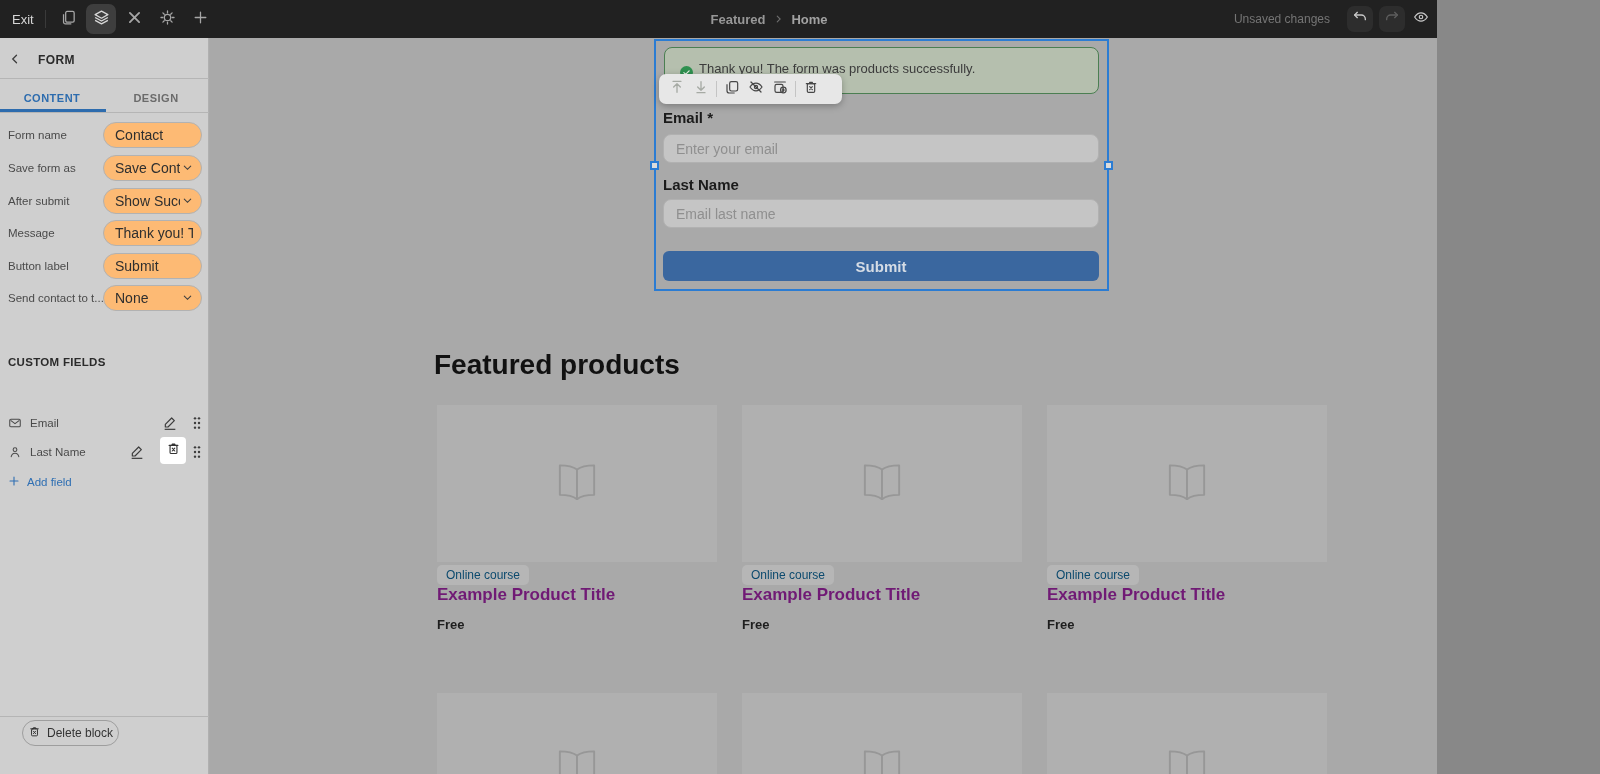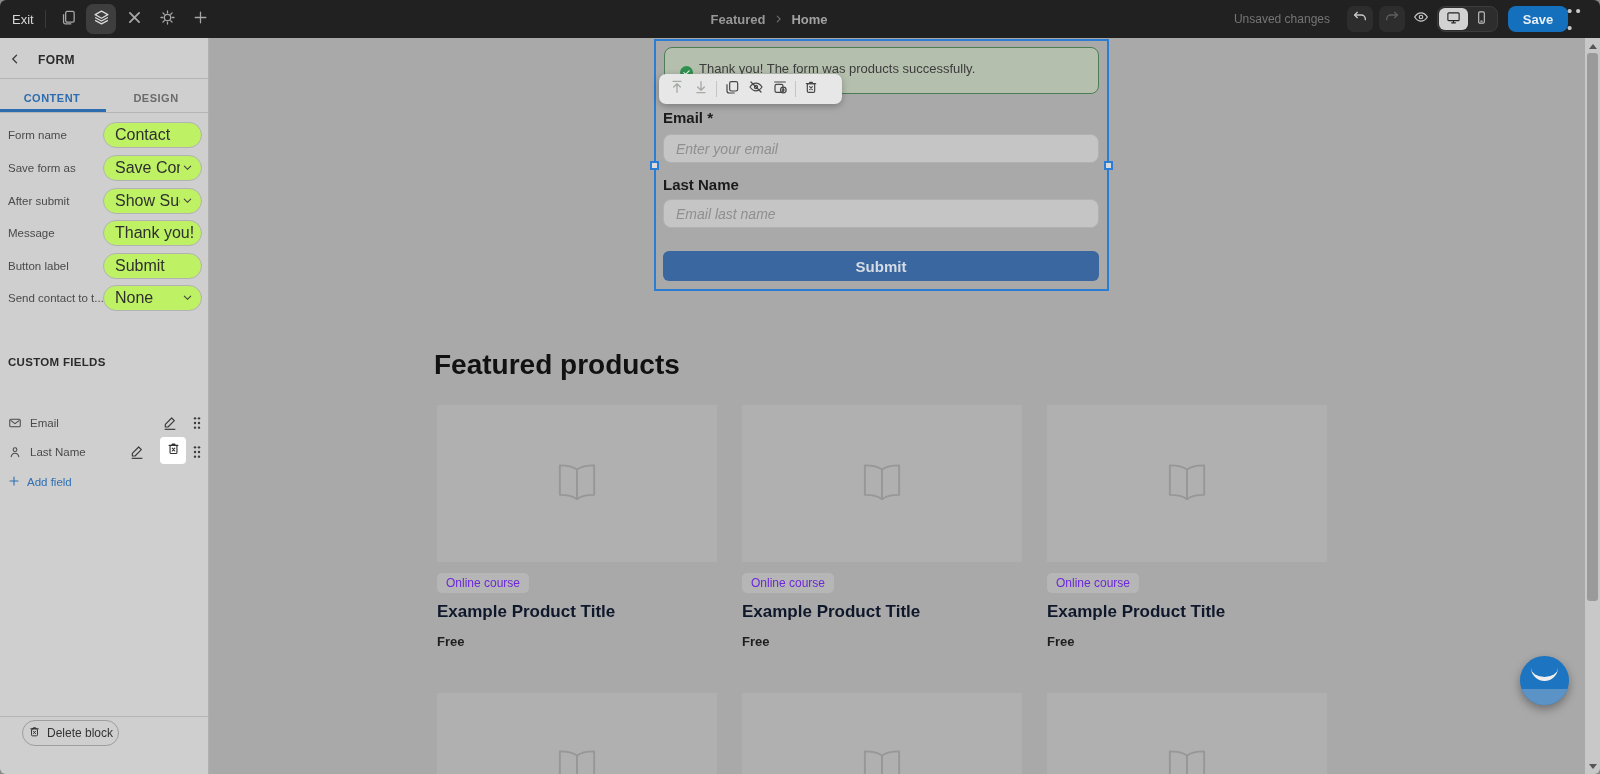--- a/index.html
+++ b/index.html
@@ -1,17 +1,17 @@
 <!DOCTYPE html>
 <html><head>
 <meta charset="utf-8">
 <style>
   html,body{margin:0;padding:0;background:#888;}
   *{box-sizing:border-box;font-family:"Liberation Sans",sans-serif;}
-  #stage{position:relative;width:1600px;height:774px;overflow:hidden;background:#aaaaaa;border-radius:6px;}
+  #stage{position:relative;width:1437px;height:774px;overflow:hidden;background:#aaaaaa;}
 
   
   #topbar{position:absolute;left:0;top:0;width:1600px;height:38px;background:#212121;}
   .tb-exit{position:absolute;left:12px;top:0;height:38px;display:flex;align-items:center;
     font-size:13px;color:#d6d6d6;cursor:pointer;}
   .tb-divider{position:absolute;left:45px;top:10px;width:1px;height:18px;background:#3a3a3a;}
   .tb-iconbtn{position:absolute;top:4px;width:30px;height:30px;border-radius:7px;display:flex;
     align-items:center;justify-content:center;color:#a6a6a6;cursor:pointer;}
   .tb-iconbtn.active{background:#3e3e3e;color:#d8d8d8;}
   .tb-iconbtn svg{width:17px;height:17px;}
@@ -48,23 +48,23 @@
   .sb-title{font-size:12px;font-weight:700;letter-spacing:.4px;color:#2b2b2b;margin-left:8px;}
   .sb-div{position:absolute;left:0;width:209px;height:1px;background:#b5b5b5;}
   .sb-tab{position:absolute;top:48px;width:104px;height:24px;display:flex;align-items:center;
     justify-content:center;font-size:11px;font-weight:700;letter-spacing:.5px;cursor:pointer;}
   .sb-tab.active{color:#2d6cae;}
   .sb-tab.inactive{color:#6b6b6b;}
   .sb-tab-underline{position:absolute;left:0;top:71px;width:106px;height:3px;background:#2d6cae;}
   .srow{position:absolute;left:0;width:209px;height:26px;}
   .srow .slabel{position:absolute;left:8px;top:0;height:26px;display:flex;align-items:center;
     font-size:11.5px;color:#4a4a4a;}
-  .sctrl{position:absolute;left:103px;top:0;width:99px;height:26px;background:#bef264;
+  .sctrl{position:absolute;left:103px;top:0;width:99px;height:26px;background:#fdba74;
     border:1px solid #b2b2b2;border-radius:13px;display:flex;align-items:center;
-    font-size:16px;color:#2f2f2f;padding:0 8px 1px 11px;cursor:text;white-space:nowrap;overflow:hidden;}
+    font-size:14px;color:#2f2f2f;padding:0 8px 1px 11px;cursor:text;white-space:nowrap;overflow:hidden;}
   .sctrl.select{cursor:pointer;}
   .sctrl .val{flex:1;overflow:hidden;white-space:nowrap;}
   .sctrl .chev{color:#3f3f3f;display:flex;margin-left:2px;}
   .sctrl .chev svg{width:11px;height:11px;}
   .toggle{position:absolute;left:172px;top:5px;width:28px;height:15px;border-radius:8px;
     background:#9e9e9e;cursor:pointer;}
   .toggle .knob{position:absolute;left:2px;top:2px;width:11px;height:11px;border-radius:50%;background:#d9d9d9;}
   .sb-section{position:absolute;left:8px;font-size:11.5px;font-weight:700;letter-spacing:.3px;color:#2b2b2b;}
   .cfrow{position:absolute;left:0;width:209px;height:24px;}
   .cfrow .cficon{position:absolute;left:8px;top:5px;width:14px;height:14px;color:#4a4a4a;}
@@ -99,32 +99,32 @@
     border-radius:7px;box-shadow:0 2px 7px rgba(0,0,0,.28);display:flex;align-items:center;
     padding:0 6px;z-index:6;}
   .t-ic{width:24px;height:24px;display:flex;align-items:center;justify-content:center;cursor:pointer;}
   .t-ic svg{width:16px;height:16px;}
   .t-ic.disabled{color:#a6aaa4;cursor:default;}
   .t-ic.on{color:#474747;}
   .t-sep{width:1px;height:16px;background:#c4c4c4;margin:0 3px;}
   .f-label{position:absolute;font-size:15px;font-weight:700;color:#1b1b1b;}
   .f-input{position:absolute;left:663px;width:436px;height:29px;background:#c5c5c5;
     border:1px solid #b1b1b1;border-radius:8px;display:flex;align-items:center;padding-left:12px;
-    font-size:14px;color:#8f8f8f;cursor:text;font-style:italic;}
+    font-size:14px;color:#8f8f8f;cursor:text;}
   #btn-submit{position:absolute;left:663px;top:251px;width:436px;height:30px;background:#3a679f;
     border-radius:6px;display:flex;align-items:center;justify-content:center;font-size:15px;
     font-weight:600;color:#d5dce5;cursor:pointer;}
   #featured-title{position:absolute;left:434px;top:349px;font-size:28px;font-weight:800;color:#111;}
   .pcard{position:absolute;width:280px;cursor:pointer;}
   .pimg{position:relative;width:280px;height:157px;background:#b0b0b0;display:flex;align-items:center;
     justify-content:center;color:#979797;}
   .pimg svg{width:46px;height:40px;}
-  .pbadge{display:inline-block;margin-top:11px;padding:3px 9px;background:#b6b6b6;border-radius:5px;
-    font-size:12px;color:#6d28d9;}
-  .ptitle{margin-top:9px;font-size:17px;font-weight:700;color:#0f172a;}
+  .pbadge{display:inline-block;margin-top:3px;padding:3px 9px;background:#b6b6b6;border-radius:5px;
+    font-size:12px;color:#0c4a6e;}
+  .ptitle{font-size:17px;font-weight:700;color:#701a75;}
   .pprice{margin-top:12px;font-size:13px;font-weight:700;color:#1e1e1e;}
   .pimg2{position:absolute;top:693px;width:280px;height:81px;background:#b0b0b0;overflow:hidden;}
   .pimg2 svg{position:absolute;left:117px;top:55px;width:46px;height:40px;color:#979797;}
 
   
   #scrollbar{position:absolute;left:1585px;top:38px;width:15px;height:736px;background:#c8c8c8;}
   .sc-arrow{position:absolute;left:0;width:15px;height:14px;display:flex;align-items:center;
     justify-content:center;color:#555;cursor:pointer;}
   .tri-up{width:0;height:0;border-left:4px solid transparent;border-right:4px solid transparent;
     border-bottom:5px solid #555;}

